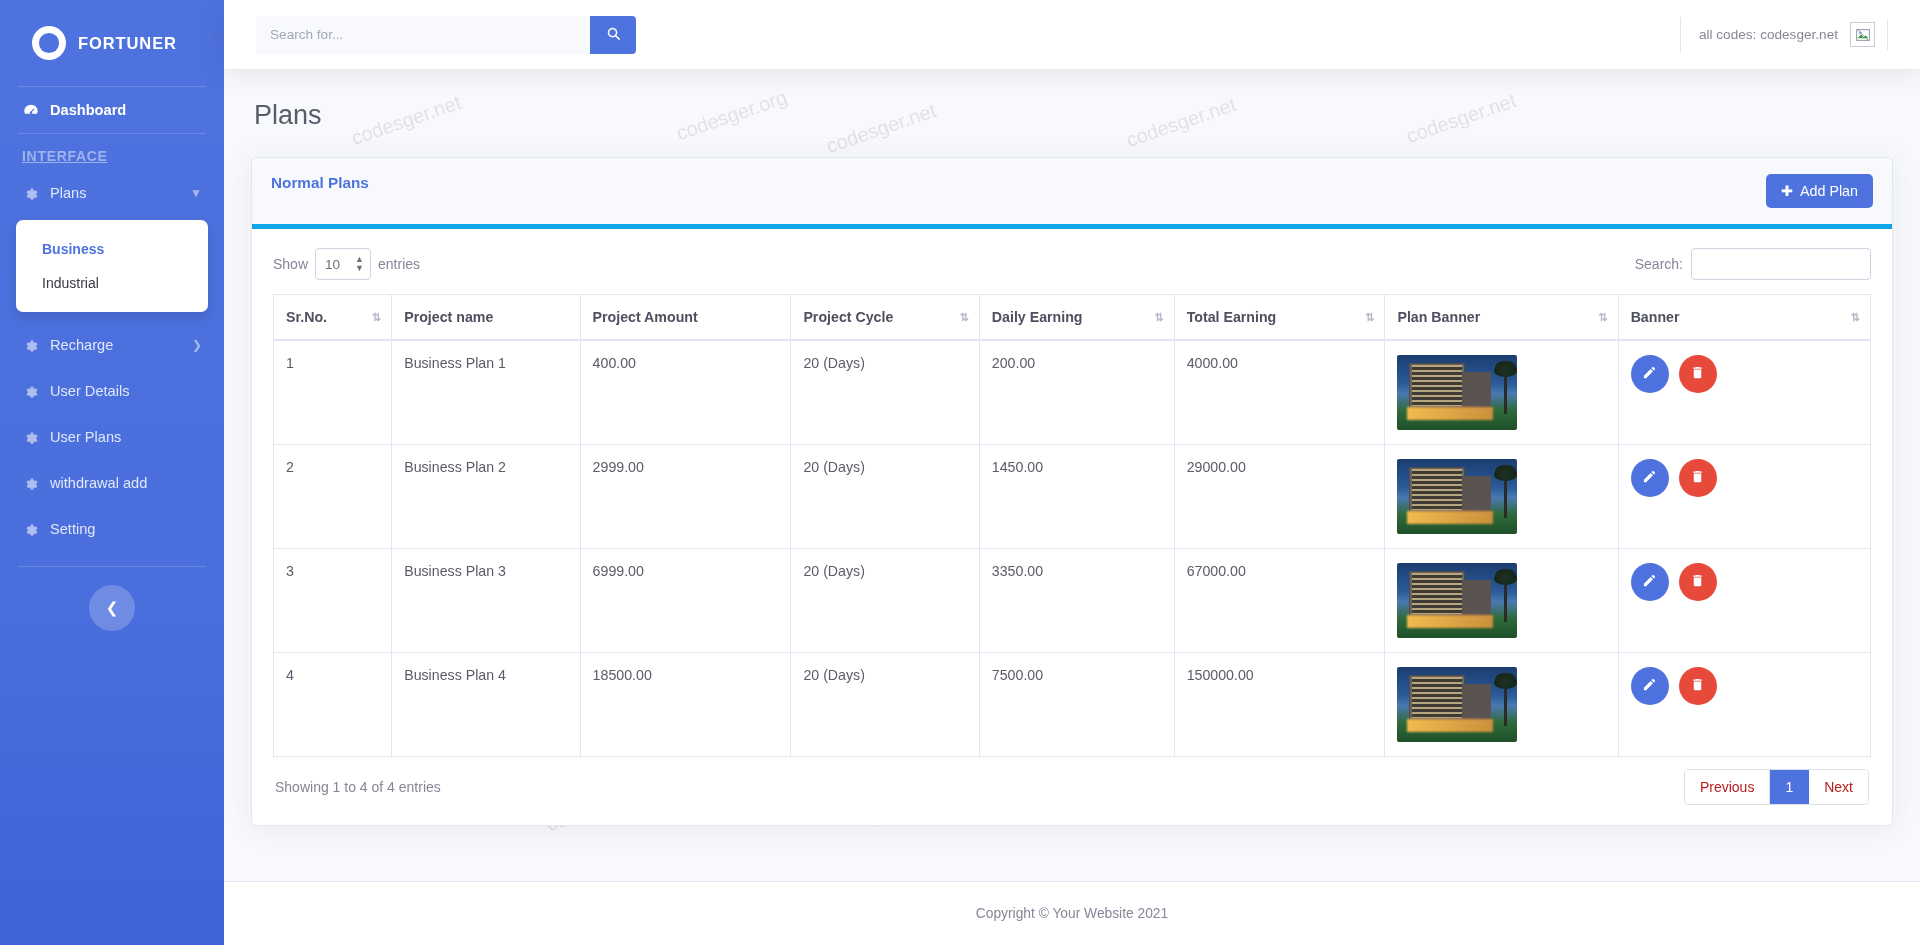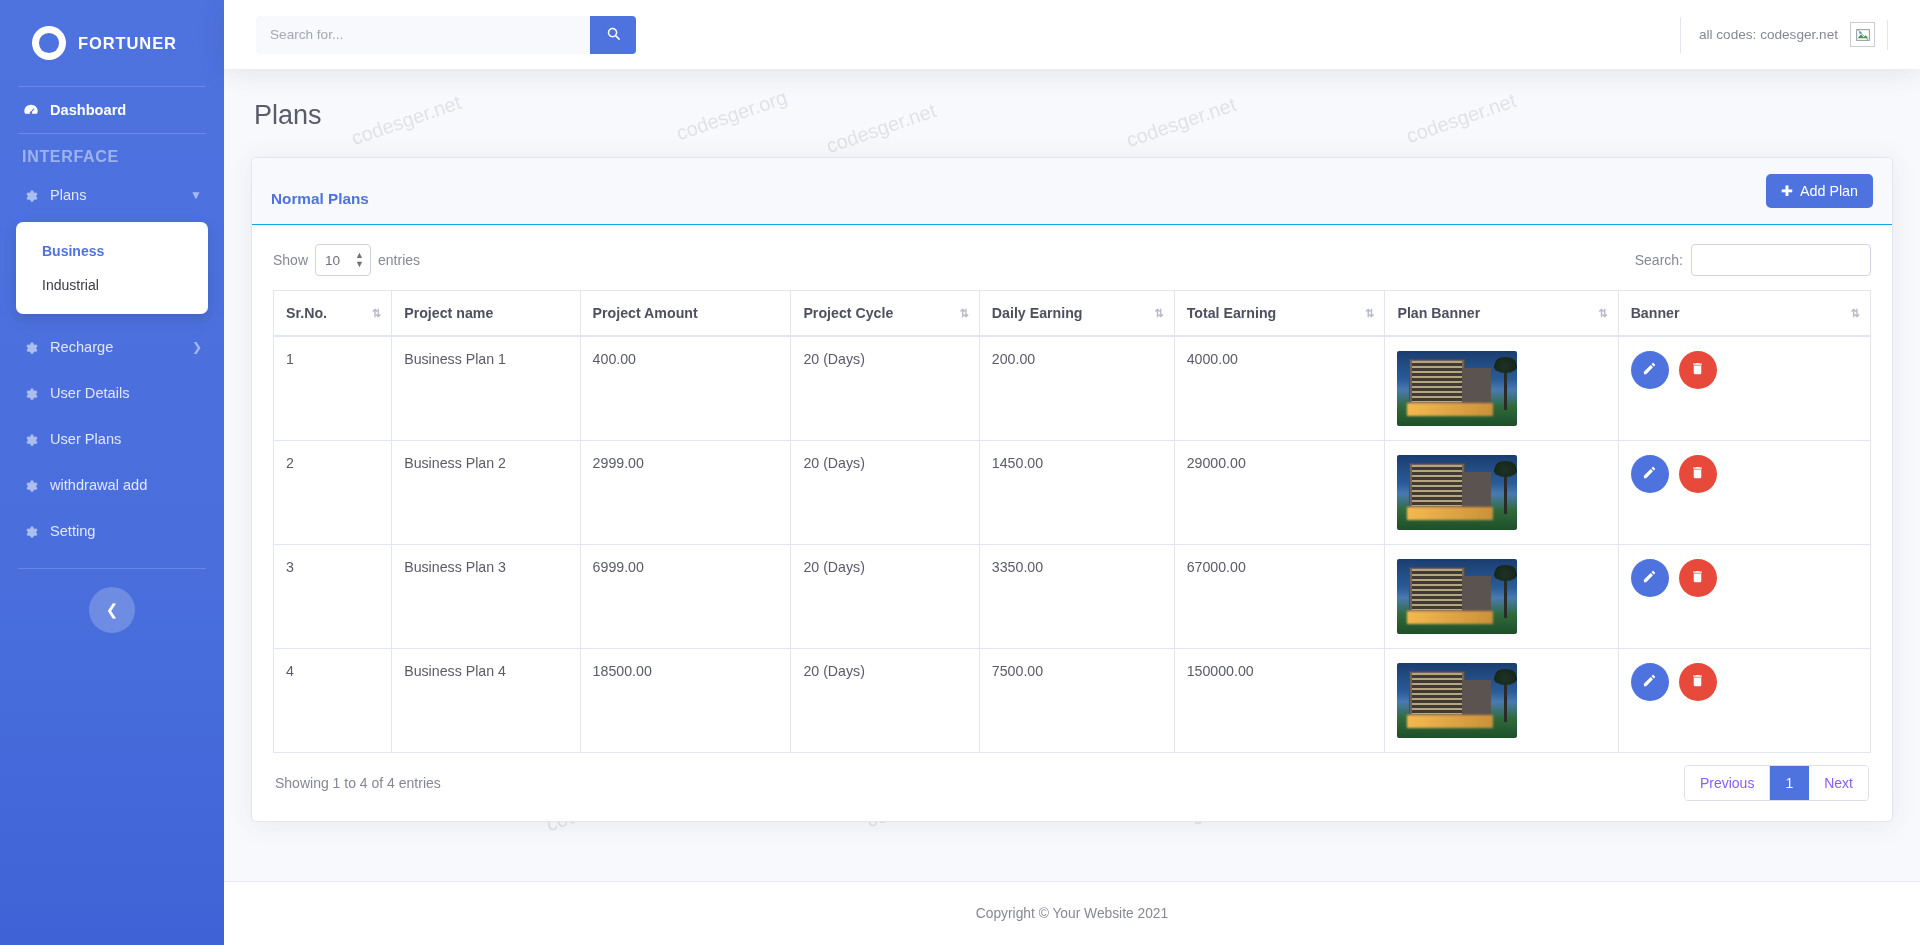--- a/index.html
+++ b/index.html
@@ -42,23 +42,23 @@
     display: flex; align-items: center; gap: 11px;
     padding: 15px 0 15px 22px;
     font-size: 14.6px; color: rgba(255,255,255,.83);
     cursor: pointer; position: relative;
   }
   .nav-item.active { color: #fff; font-weight: bold; }
   .nav-ico { width: 17px; display: inline-flex; justify-content: center; opacity: .65; }
   .nav-item.active .nav-ico { opacity: 1; }
   .nav-caret { position: absolute; right: 22px; opacity: .6; font-size: 12px; }
   .heading {
-    font-size: 16px; font-weight: bold; letter-spacing: .7px;
+    font-size: 14px; font-weight: bold; letter-spacing: .7px;
     color: rgba(255,255,255,.45);
-    padding: 14px 0 6px 22px; text-transform: uppercase;
+    padding: 14px 0 6px 22px; text-transform: uppercase; text-decoration: underline;
   }
   .submenu {
     background: #fff; border-radius: 7px;
     margin: 4px 16px 10px 16px; padding: 12px 0;
     box-shadow: 0 .3rem .8rem rgba(0,0,0,.12);
   }
   .submenu-item {
     padding: 9px 0 9px 26px; font-size: 14px; color: #3a3b45;
     cursor: pointer;
   }
@@ -107,23 +107,23 @@
   .page-title {
     font-size: 27px; font-weight: normal; color: #5a5c69;
     padding: 31px 0 26px 3px;
   }
 
   .card {
     background: #fff; border: 1px solid #e3e6f0; border-radius: 5px;
     box-shadow: 0 .15rem 1.75rem 0 rgba(58,59,69,.08);
   }
   .card-head {
-    display: flex; align-items: flex-end;
+    display: flex; align-items: flex-start;
     padding: 16px 19px; background: #f8f9fc;
-    border-bottom: 1px solid #0ea5e9;
+    border-bottom: 5px solid #0ea5e9;
     border-radius: 5px 5px 0 0;
   }
   .card-head-title { font-size: 15.3px; font-weight: bold; color: #4e73df; }
   .add-btn {
     margin-left: auto; background: #4e73df; border: none; color: #fff;
     padding: 9px 15px; border-radius: 5px; font-size: 14.3px; cursor: pointer;
     display: flex; align-items: center; gap: 7px;
     font-family: "Liberation Sans", sans-serif;
   }
   .card-body { padding: 19px 21px 14px 21px; }
@@ -208,21 +208,21 @@
     cursor: pointer; color: #fff; vertical-align: middle;
   }
   .act-edit { background: #4e73df; }
   .act-del { background: #e74a3b; margin-left: 6px; }
 
   .dt-bottom { display: flex; align-items: center; padding: 12px 2px 6px 2px; }
   .dt-info { font-size: 14px; color: #858796; }
   .pager { margin-left: auto; display: flex; border: 1px solid #dddfeb; border-radius: 4px; overflow: hidden; }
   .pager button {
     border: none; background: #fff; padding: 9px 15px; font-size: 14px;
-    color: #8b5cf6; cursor: pointer; border-right: 1px solid #dddfeb;
+    color: #b91c1c; cursor: pointer; border-right: 1px solid #dddfeb;
     font-family: "Liberation Sans", sans-serif;
   }
   .pager button:last-child { border-right: none; }
   .pager button.current { background: #4e73df; color: #fff; border-color: #4e73df; }
 
   .page-footer {
     height: 63px; display: flex; align-items: center; justify-content: center;
     background: #fff; font-size: 13.8px; color: #858796; flex: 0 0 63px;
     box-shadow: 0 -1px 0 #e3e6f0;
   }

